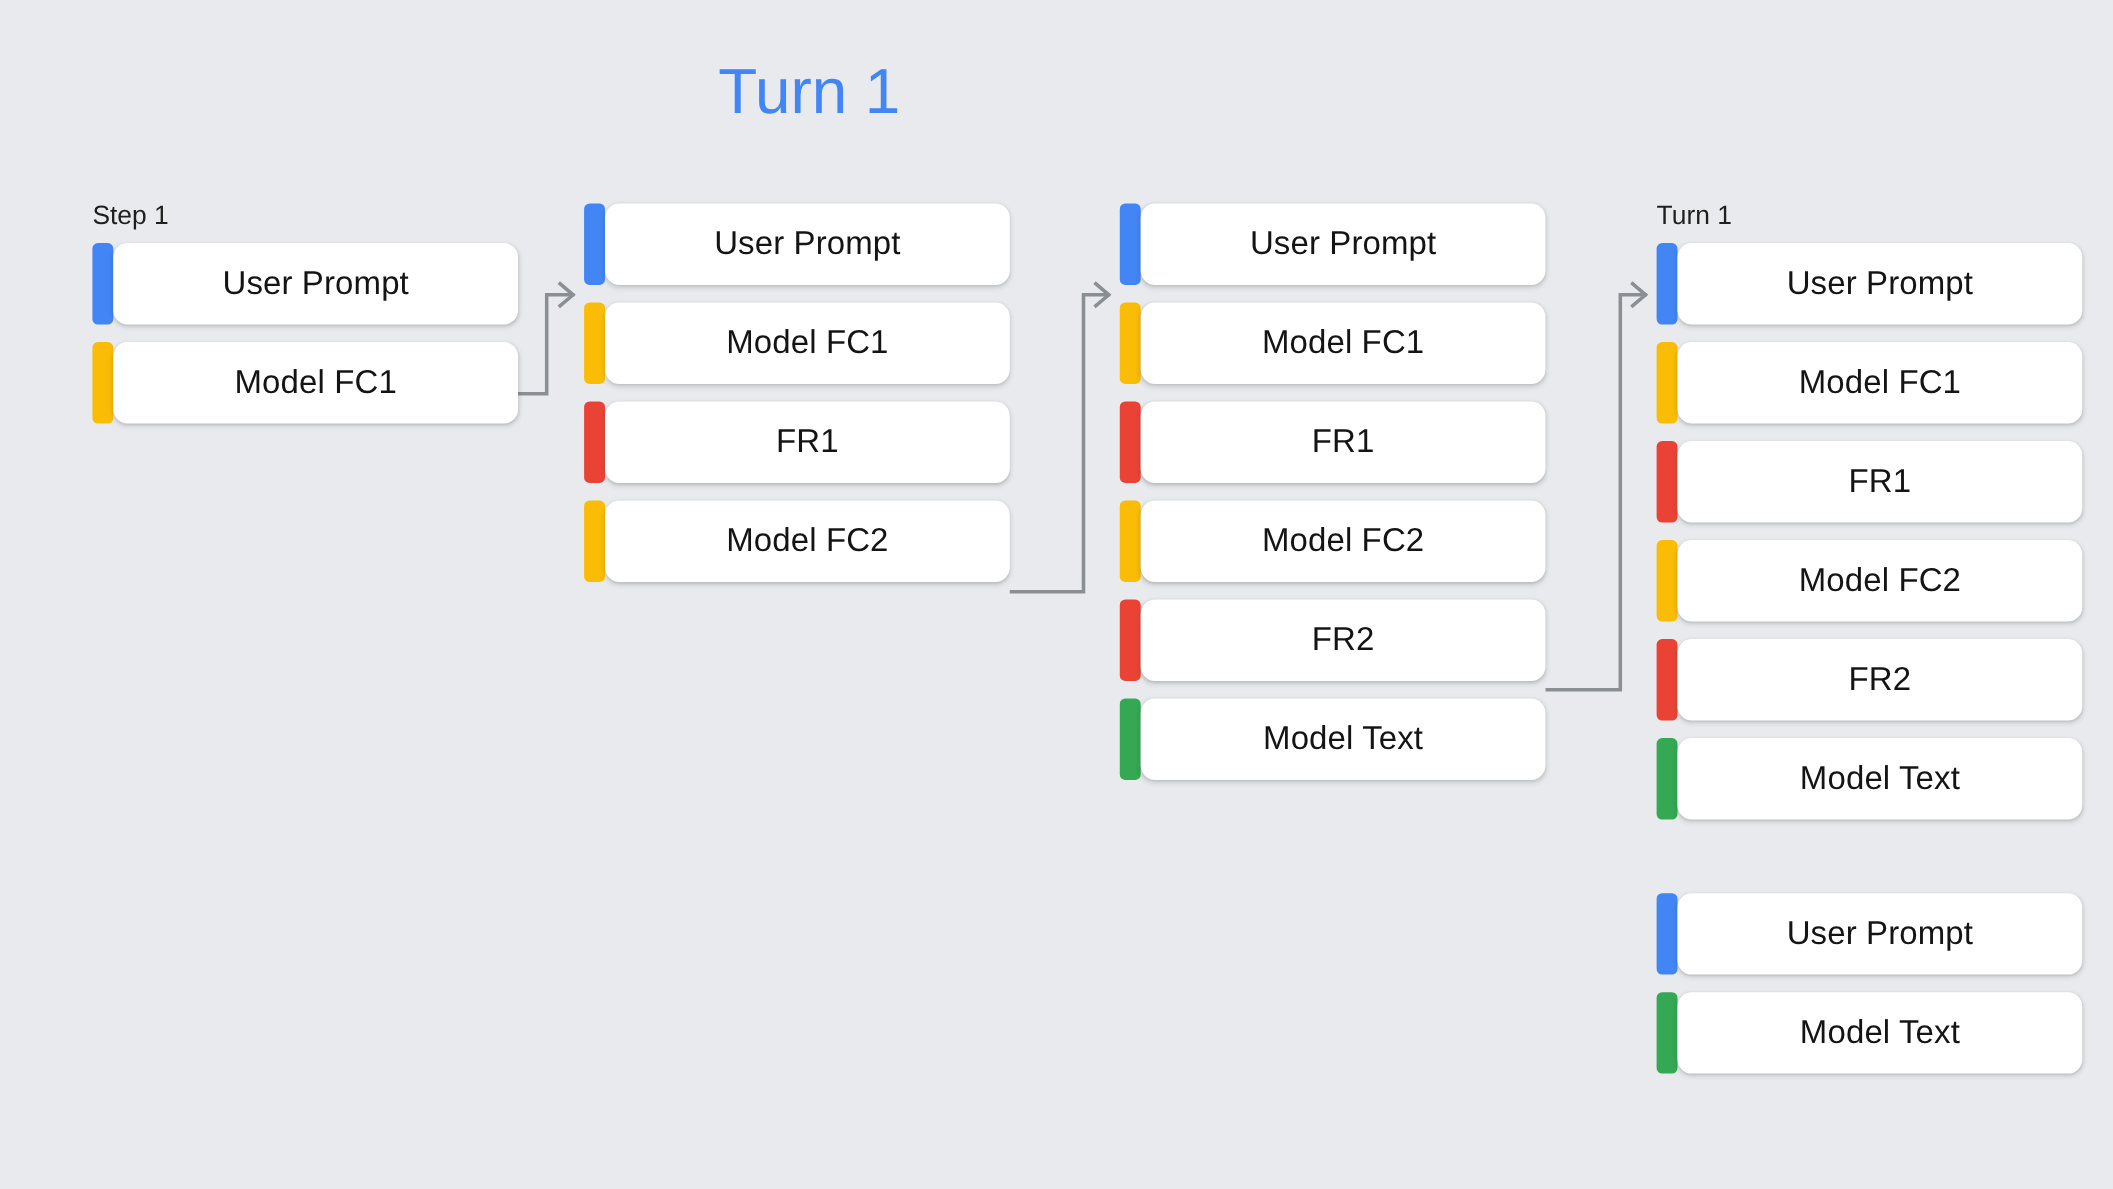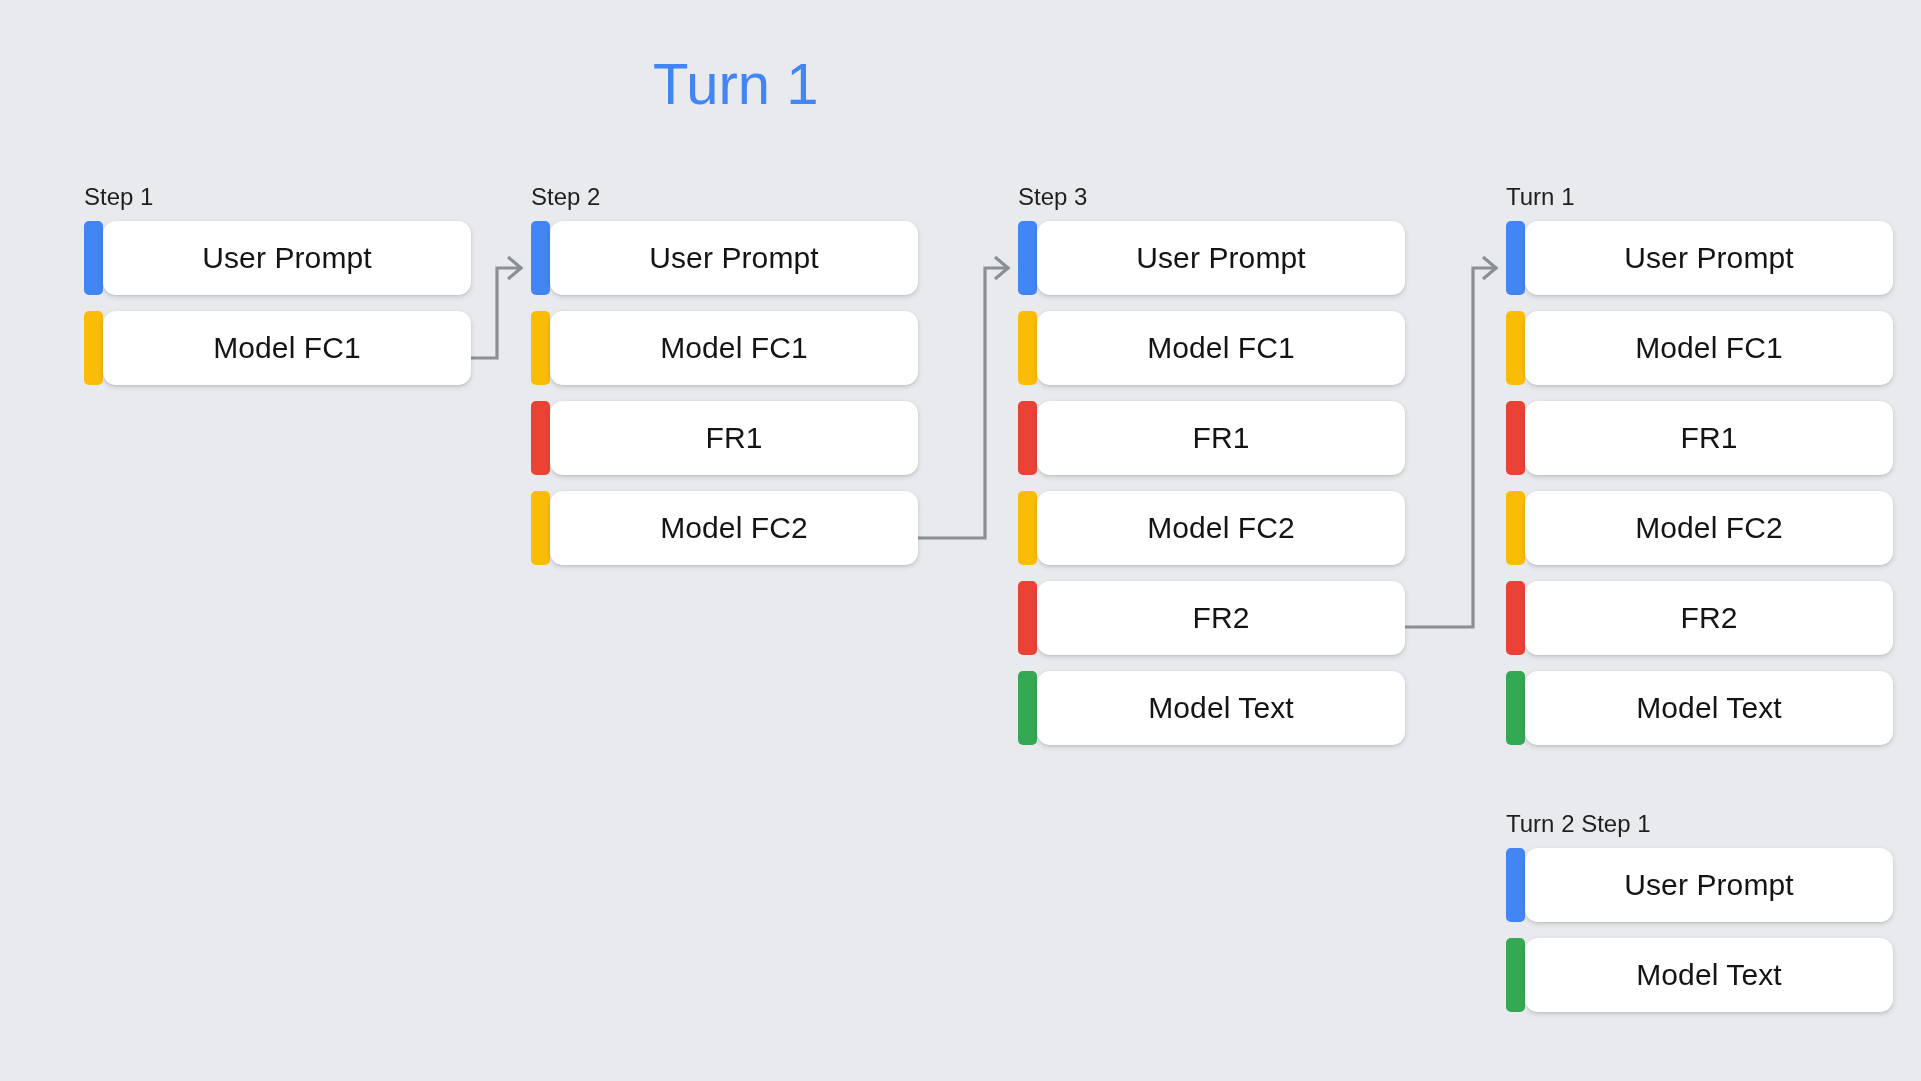--- a/index.html
+++ b/index.html
@@ -144,42 +144,40 @@
           <div class="marker" style="background: rgb(66, 133, 244);"></div>
           <div class="card">User Prompt</div>
         </div>
         <div class="row">
           <div class="marker" style="background: rgb(251, 188, 5);"></div>
           <div class="card">Model FC1</div>
         </div>
       </div>
     </div>
     <div class="column" id="col-step2">
-      <div class="column-label">Step 2</div>
       <div class="rows">
         <div class="row">
           <div class="marker" style="background: rgb(66, 133, 244);"></div>
           <div class="card">User Prompt</div>
         </div>
         <div class="row">
           <div class="marker" style="background: rgb(251, 188, 5);"></div>
           <div class="card">Model FC1</div>
         </div>
         <div class="row">
           <div class="marker" style="background: rgb(234, 67, 53);"></div>
           <div class="card">FR1</div>
         </div>
         <div class="row">
           <div class="marker" style="background: rgb(251, 188, 5);"></div>
           <div class="card">Model FC2</div>
         </div>
       </div>
     </div>
     <div class="column" id="col-step3">
-      <div class="column-label">Step 3</div>
       <div class="rows">
         <div class="row">
           <div class="marker" style="background: rgb(66, 133, 244);"></div>
           <div class="card">User Prompt</div>
         </div>
         <div class="row">
           <div class="marker" style="background: rgb(251, 188, 5);"></div>
           <div class="card">Model FC1</div>
         </div>
         <div class="row">
@@ -223,21 +221,20 @@
           <div class="marker" style="background: rgb(234, 67, 53);"></div>
           <div class="card">FR2</div>
         </div>
         <div class="row">
           <div class="marker" style="background: rgb(52, 168, 83);"></div>
           <div class="card">Model Text</div>
         </div>
       </div>
     </div>
     <div class="column" id="col-turn2step1">
-      <div class="column-label">Turn 2 Step 1</div>
       <div class="rows">
         <div class="row">
           <div class="marker" style="background: rgb(66, 133, 244);"></div>
           <div class="card">User Prompt</div>
         </div>
         <div class="row">
           <div class="marker" style="background: rgb(52, 168, 83);"></div>
           <div class="card">Model Text</div>
         </div>
       </div>

